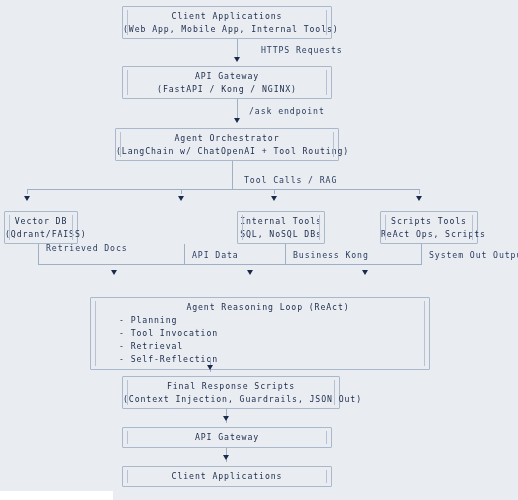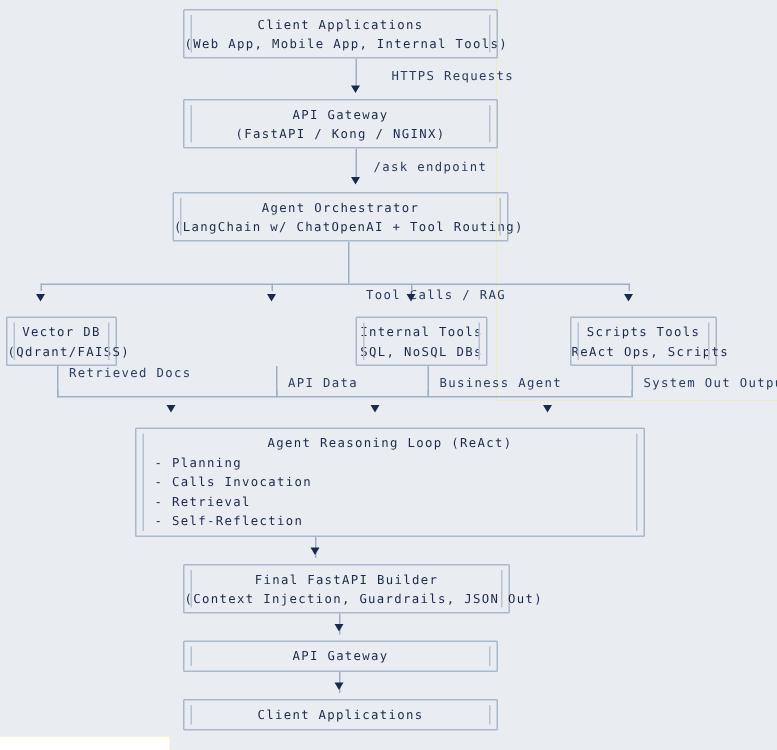--- a/index.html
+++ b/index.html
@@ -10,21 +10,21 @@
     width: 518px;
     height: 500px;
     background: #ffffff;
     font-family: "DejaVu Sans Mono", "Liberation Mono", monospace;
     overflow: hidden;
   }
   #stage {
     position: relative;
     width: 518px;
     height: 500px;
-    background: #fde047;
+    background: #fca5a5;
   }
   
   .panel-main {
     position: absolute;
     left: 0; top: 0;
     width: 331px; height: 491px;
     background: #e9edf2;
   }
   .panel-right {
     position: absolute;
@@ -57,21 +57,22 @@
     line-height: 13px;
     letter-spacing: 0.9px;
     text-align: center;
     padding-top: 3px;
     white-space: nowrap;
     overflow: visible;
   }
   .box .ln { display: block; }
   .box.left-align {
     text-align: left;
-    padding-left: 12px;
+    padding-left: 28px;
+    margin-top: 12px;
   }
   .box.left-align .hdr {
     text-align: center;
     padding-right: 12px;
     display: block;
   }
   
   .box::before, .box::after {
     content: "";
     position: absolute;
@@ -142,21 +143,21 @@
   <div class="vline" style="left:237px; top:99px; height:22px;"></div>
   <div class="arrow" style="left:233.5px; top:118px;"></div>
   <div class="elabel" style="left:249px; top:106px;">/ask endpoint</div>
 
   <div class="box" style="left:115px; top:128px; width:224px; height:33px;">
     <span class="ln">Agent Orchestrator</span>
     <span class="ln">(LangChain w/ ChatOpenAI + Tool Routing)</span>
   </div>
 
   <div class="vline" style="left:232px; top:161px; height:28px;"></div>
-  <div class="elabel" style="left:244px; top:175px;margin-top:16px;">Tool Calls / RAG</div>
+  <div class="elabel" style="left:244px; top:175px;">Tool Calls / RAG</div>
 
   <div class="hline" style="left:27px; top:189px; width:393px;"></div>
   <div class="tick" style="left:27px; top:189px; height:5px;"></div>
   <div class="tick" style="left:181px; top:189px; height:5px;"></div>
   <div class="tick" style="left:274px; top:189px; height:5px;"></div>
   <div class="tick" style="left:419px; top:189px; height:5px;"></div>
   <div class="arrow" style="left:23.5px; top:196px;"></div>
   <div class="arrow" style="left:177.5px; top:196px;"></div>
   <div class="arrow" style="left:270.5px; top:196px;"></div>
   <div class="arrow" style="left:415.5px; top:196px;"></div>
@@ -177,47 +178,47 @@
     <span class="ln">ReAct Ops, Scripts</span>
   </div>
 
   <div class="vline" style="left:38px; top:244px; height:20px;"></div>
   <div class="elabel" style="left:46px; top:243px;">Retrieved Docs</div>
 
   <div class="vline" style="left:184px; top:244px; height:20px;"></div>
   <div class="elabel" style="left:192px; top:250px;">API Data</div>
 
   <div class="vline" style="left:285px; top:244px; height:20px;"></div>
-  <div class="elabel" style="left:293px; top:250px;">Business Agent</div>
+  <div class="elabel" style="left:293px; top:250px;">Business Kong</div>
 
   <div class="vline" style="left:421px; top:244px; height:20px;"></div>
   <div class="elabel" style="left:429px; top:250px;">System Out Outputs</div>
 
   <div class="hline" style="left:38px; top:264px; width:383px;"></div>
   <div class="tick" style="left:38px; top:260px; height:5px;"></div>
   <div class="tick" style="left:184px; top:260px; height:5px;"></div>
   <div class="tick" style="left:285px; top:260px; height:5px;"></div>
   <div class="tick" style="left:421px; top:260px; height:5px;"></div>
   <div class="arrow" style="left:110.5px; top:270px;"></div>
   <div class="arrow" style="left:246.5px; top:270px;"></div>
   <div class="arrow" style="left:361.5px; top:270px;"></div>
 
   <div class="box left-align" style="left:90px; top:285px; width:340px; height:73px;">
     <span class="ln hdr">Agent Reasoning Loop (ReAct)</span>
     <span class="ln">- Planning</span>
-    <span class="ln">- Calls Invocation</span>
+    <span class="ln">- Tool Invocation</span>
     <span class="ln">- Retrieval</span>
     <span class="ln">- Self-Reflection</span>
   </div>
 
   <div class="vline" style="left:210px; top:358px; height:14px;"></div>
   <div class="arrow" style="left:206.5px; top:365px;"></div>
 
   <div class="box" style="left:122px; top:376px; width:218px; height:33px;">
-    <span class="ln">Final FastAPI Builder</span>
+    <span class="ln">Final Response Scripts</span>
     <span class="ln">(Context Injection, Guardrails, JSON Out)</span>
   </div>
 
   <div class="vline" style="left:226px; top:409px; height:14px;"></div>
   <div class="arrow" style="left:222.5px; top:416px;"></div>
 
   <div class="box" style="left:122px; top:427px; width:210px; height:21px;">
     <span class="ln">API Gateway</span>
   </div>
 

